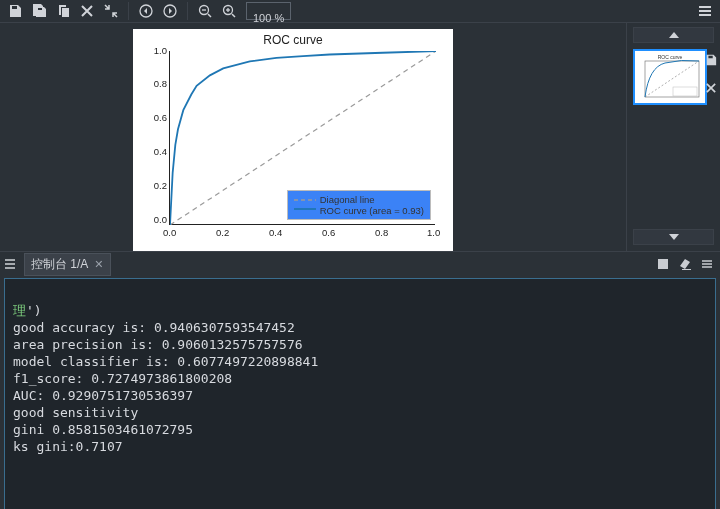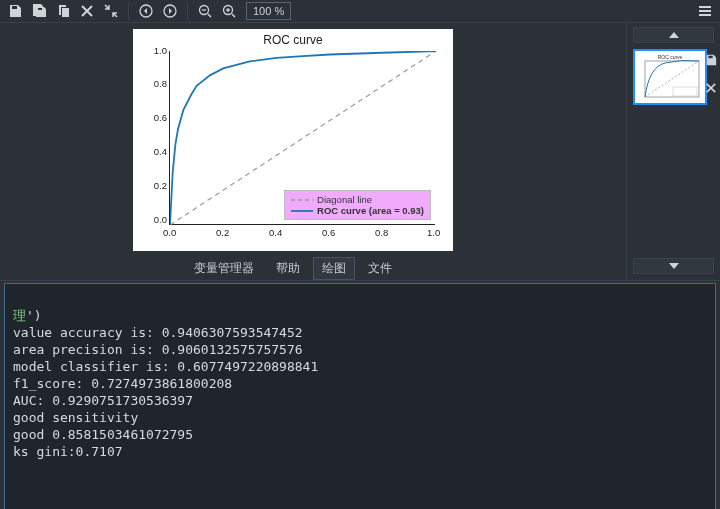--- a/index.html
+++ b/index.html
@@ -3,21 +3,21 @@
 <meta charset="utf-8">
 <style>
   * { box-sizing: border-box; margin: 0; padding: 0; }
   html, body { width: 720px; height: 509px; overflow: hidden; font-family: "Segoe UI", Arial, sans-serif; font-size: 12px; background: #2b3137; color: #c9ccd1; }
   .app { display: flex; flex-direction: column; width: 100%; height: 100%; }
 
   
   .toolbar { height: 26px; background: #2b3137; border-bottom: 1px solid #3b4149; display: flex; align-items: center; padding: 0 4px; gap: 2px; }
   .tb-btn { width: 22px; height: 22px; display: flex; align-items: center; justify-content: center; color: #d0d3d8; cursor: pointer; border-radius: 2px; }
   .tb-sep { width: 1px; height: 18px; background: #3b4149; margin: 0 4px; }
-  .zoom-box { border: 1px solid #5b636d; color: #d0d3d8; padding: 1px 6px; height: 18px; line-height: 14px; font-size: 11px; margin-left: 4px; }
+  .zoom-box { border: 1px solid #5b636d; color: #d0d3d8; padding: 8px 6px; height: 18px; line-height: 14px; font-size: 11px; margin-left: 4px; }
   .tb-spacer { flex: 1; }
 
   
   .upper { height: 258px; display: flex; gap: 40px; }
   .plot-pane { flex: 1; display: flex; flex-direction: column; align-items: center; justify-content: flex-start; padding-top: 6px; }
   .plot-card { background: #fff; width: 320px; height: 222px; position: relative; }
   .plot-title { position: absolute; top: 4px; left: 0; right: 0; text-align: center; color: #222; font-size: 12px; }
   .plot-axes { position: absolute; left: 36px; top: 22px; width: 266px; height: 174px; border-left: 1px solid #222; border-bottom: 1px solid #222; }
   .tabs-row { display: flex; gap: 4px; margin-top: 6px; }
   .stab { padding: 2px 8px; color: #c9ccd1; font-size: 12px; border: 1px solid transparent; cursor: pointer; }
@@ -127,28 +127,28 @@
               <line x1="159.6" y1="174" x2="159.6" y2="178"></line>
               <line x1="212.8" y1="174" x2="212.8" y2="178"></line>
               <line x1="266" y1="174" x2="266" y2="178"></line>
             </g>
 
             <line x1="0" y1="174" x2="266" y2="0" stroke="#9a9a9a" stroke-width="1.2" stroke-dasharray="5 4"></line>
 
             <path d="M0 174 L2.66 121.8 L5.32 93.96 L7.98 78.3 L13.3 59.16 L21.28 43.5 L26.6 34.8 L39.9 24.36 L53.2 17.4 L79.8 10.44 L106.4 6.96 L133 5.22 L159.6 3.48 L212.8 1.74 L266 0" fill="none" stroke="#1f77b4" stroke-width="1.8"></path>
           </svg>
 
-          <div style="position:absolute; right:4px; bottom:4px; background:#f0abfc; border:1px solid #bcbcbc; padding:3px 6px; font-size:9.5px; color:#333;margin-top:24px;">
+          <div style="position:absolute; right:4px; bottom:4px; background:#3b82f6; border:1px solid #bcbcbc; padding:3px 6px; font-size:9.5px; color:#333;margin-top:24px;">
             <div style="display:flex; align-items:center; gap:4px;">
               <svg width="22" height="8">
                   <line x1="0" y1="4" x2="22" y2="4" stroke="#9a9a9a" stroke-width="1.3" stroke-dasharray="4 3"></line>
                 </svg>
               <span>Diagonal line</span>
             </div>
-            <div style="display:flex; align-items:center; gap:4px;font-weight:bold;">
+            <div style="display:flex; gap:4px;">
               <svg width="22" height="8">
                   <line x1="0" y1="4" x2="22" y2="4" stroke="#1f77b4" stroke-width="1.8"></line>
                 </svg>
               <span>ROC curve (area = 0.93)</span>
             </div>
           </div>
         </div>
 
         <div style="position:absolute; left:16px; top:18px; width:18px; height:178px; color:#222; font-size:9.5px;">
           <div style="position:absolute; top:-2px;  right:0;">1.0</div>
@@ -162,26 +162,20 @@
         <div style="position:absolute; left:36px; top:198px; width:266px; color:#222; font-size:9.5px;">
           <div style="position:absolute; left:-6px;">0.0</div>
           <div style="position:absolute; left:47px;">0.2</div>
           <div style="position:absolute; left:100px;">0.4</div>
           <div style="position:absolute; left:153px;">0.6</div>
           <div style="position:absolute; left:206px;">0.8</div>
           <div style="position:absolute; left:258px;">1.0</div>
         </div>
       </div>
 
-      <div class="tabs-row">
-        <div class="stab">变量管理器</div>
-        <div class="stab">帮助</div>
-        <div class="stab active">绘图</div>
-        <div class="stab">文件</div>
-      </div>
     </div>
 
     <div class="side" style="position:relative;">
       <div class="side-arrowbar">
         <svg width="10" height="6" viewBox="0 0 10 6">
             <path fill="currentColor" d="M5 0l5 6H0z"></path>
           </svg>
       </div>
       <div class="thumb">
         <svg width="70" height="52" viewBox="0 0 70 52">
@@ -206,28 +200,55 @@
       </div>
       <div class="side-arrowbar bottom">
         <svg width="10" height="6" viewBox="0 0 10 6">
             <path fill="currentColor" d="M0 0h10L5 6z"></path>
           </svg>
       </div>
     </div>
   </div>
 
   <div class="lower">
+    <div class="ctabs">
+      <div class="ctab-menu">
+        <svg width="12" height="12" viewBox="0 0 12 12">
+            <path stroke="currentColor" stroke-width="1.6" d="M1 2h10M1 6h10M1 10h10"></path>
+          </svg>
+      </div>
+      <div class="ctab">
+        <span>控制台 1/A</span>
+        <span class="close">✕</span>
+      </div>
+      <div class="spacer"></div>
+      <div class="panel-icn">
+        <svg width="12" height="12" viewBox="0 0 12 12">
+            <rect x="1" y="1" width="10" height="10" fill="currentColor"></rect>
+          </svg>
+      </div>
+      <div class="panel-icn">
+        <svg width="14" height="12" viewBox="0 0 14 12">
+            <path fill="currentColor" d="M2 8l5-7 5 3-5 7-5-3zm2 3h9v1H4z"></path>
+          </svg>
+      </div>
+      <div class="panel-icn">
+        <svg width="12" height="12" viewBox="0 0 12 12">
+            <path stroke="currentColor" stroke-width="1.6" d="M1 3h10M1 6h10M1 9h10"></path>
+          </svg>
+      </div>
+    </div>
     <div class="console">
 <span class="prompt-green">理</span><span>')</span>
-<span>value accuracy is: 0.9406307593547452</span>
+<span>good accuracy is: 0.9406307593547452</span>
 <span>area precision is: 0.9060132575757576</span>
 <span>model classifier is: 0.6077497220898841</span>
 <span>f1_score: 0.7274973861800208</span>
 <span>AUC: 0.9290751730536397</span>
 <span>good sensitivity</span>
-<span>good 0.8581503461072795</span>
+<span>gini 0.8581503461072795</span>
 <span>ks gini:0.7107</span>
 
       
     </div>
   </div>
 
 </div>
 
 </body></html>

